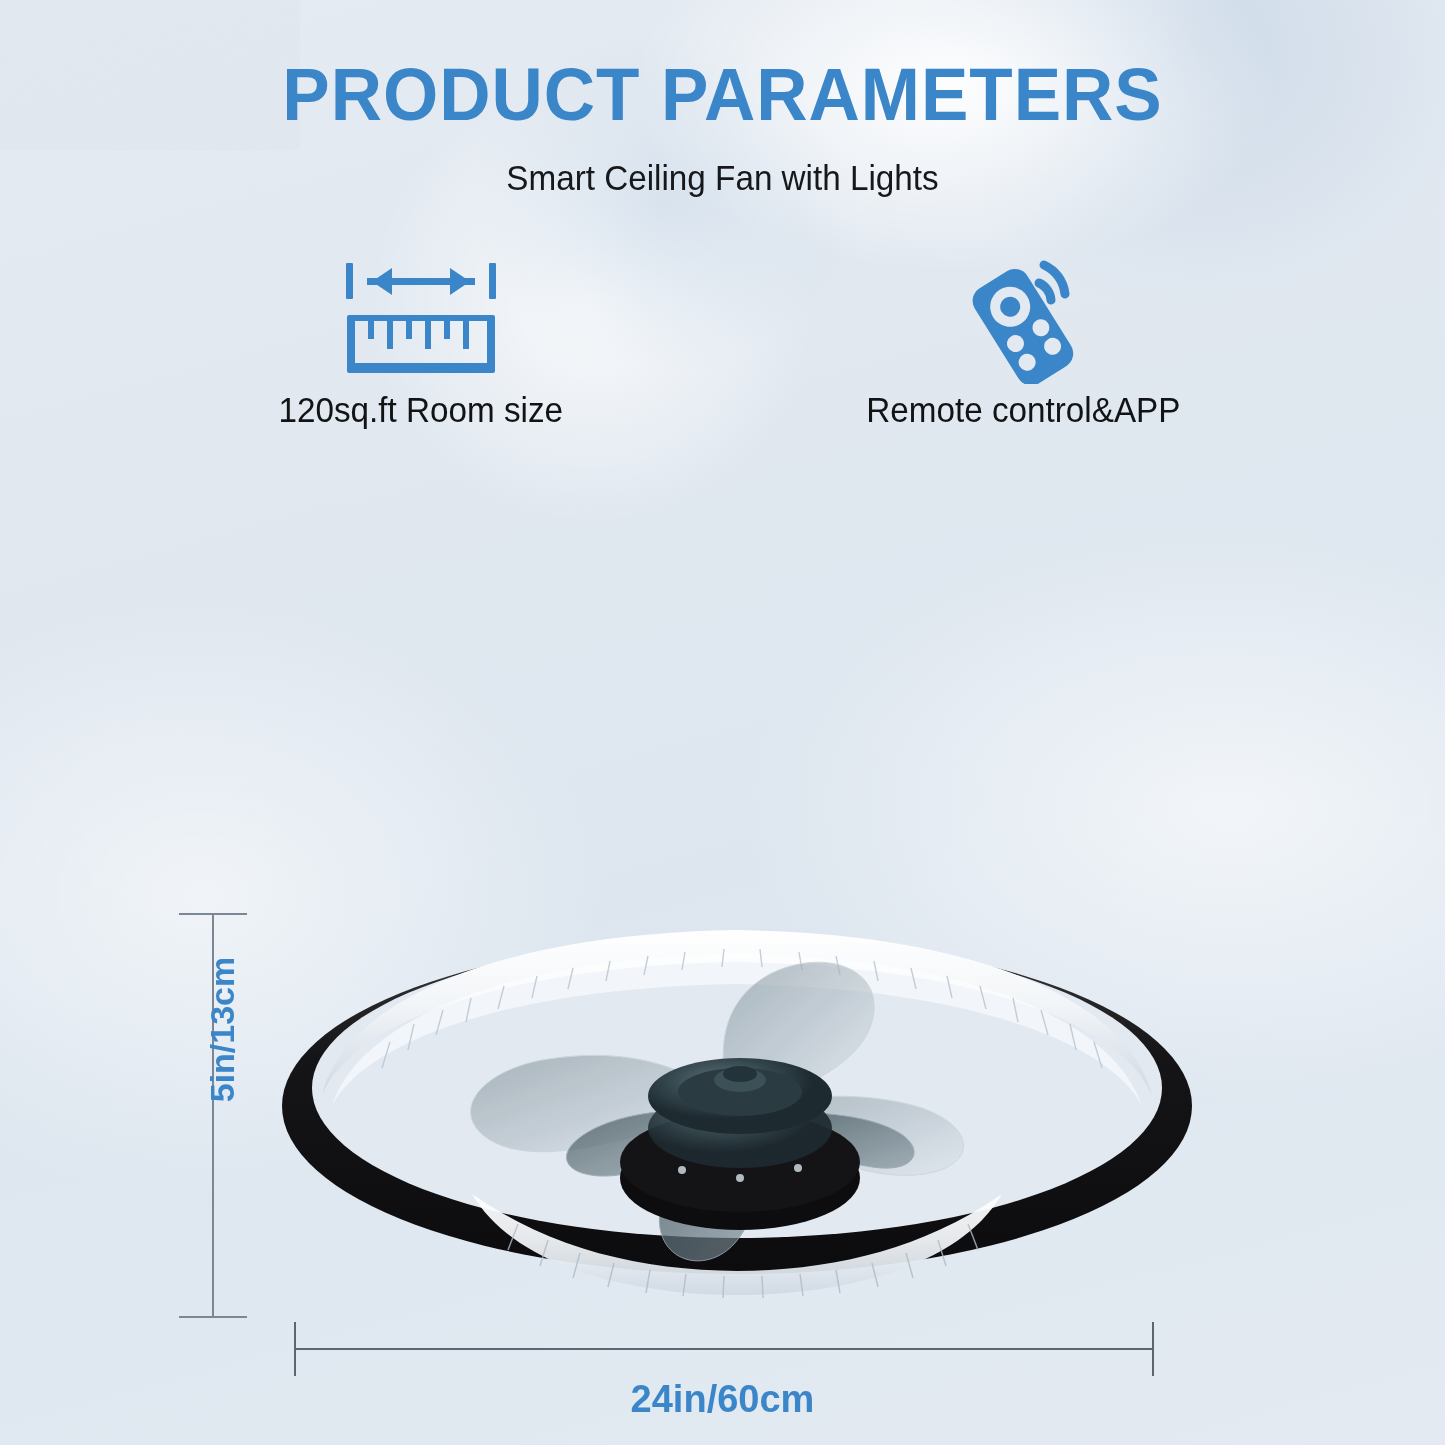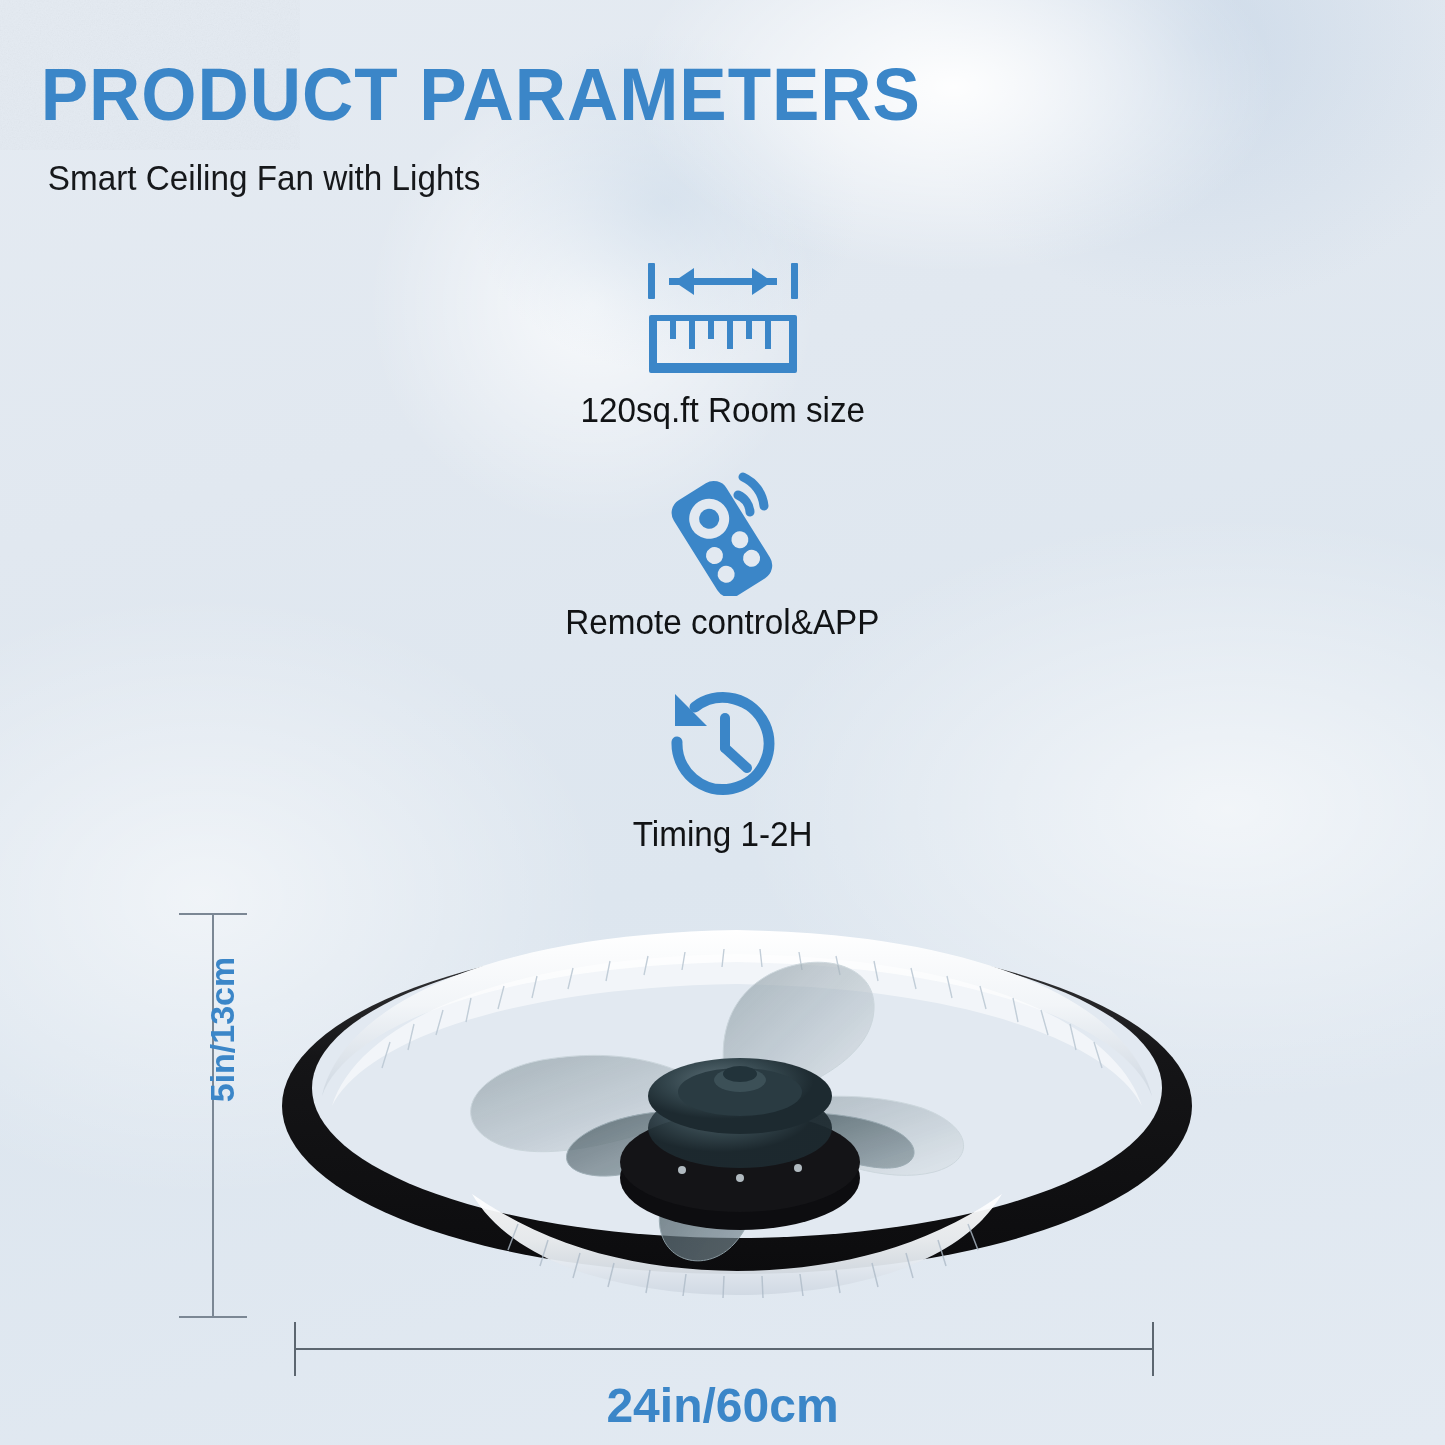--- a/index.html
+++ b/index.html
@@ -25,21 +25,21 @@
   
   #grain {
     position: absolute;
     inset: 0;
     pointer-events: none;
     opacity: 0.5;
     mix-blend-mode: multiply;
   }
 
   
-  .header { position: absolute; left: 12px; right: 0; top: 58px; }
+  .header { position: absolute; left: 0; right: 0; top: 58px; text-align: center; }
   .title {
     font-size: 74px;
     font-weight: 700;
     letter-spacing: 1px;
     color: #3b86c8;
     line-height: 1.0;
     font-stretch: condensed;
     transform: scaleX(0.96);
   }
   .subtitle {
@@ -50,21 +50,21 @@
     transform: scaleX(0.95);
   }
 
   
   .features {
     position: absolute;
     left: 120px;
     top: 250px;
     width: 1205px;
     display: grid;
-    grid-template-columns: repeat(1, 1fr);
+    grid-template-columns: repeat(2, 1fr);
     grid-template-rows: 212px 212px;
     justify-items: center;
   }
   .feature {
     display: flex;
     flex-direction: column;
     align-items: center;
     justify-content: flex-start;
     width: 100%;
   }
@@ -136,21 +136,21 @@
     background: #5c6670;
   }
   .dim-h .cap.left { left: 0; }
   .dim-h .cap.right { right: 0; }
   .dim-h-label {
     position: absolute;
     left: 0;
     right: 0;
     top: 1378px;
     text-align: center;
-    font-size: 48px;
+    font-size: 38px;
     font-weight: 700;
     color: #3b86c8;
   }
 </style>
 </head>
 <body>
 
 <div id="page">
 
   <svg id="grain" xmlns="http://www.w3.org/2000/svg">
@@ -211,33 +211,20 @@
           </g>
           <g stroke="#3b86c8" stroke-width="9" fill="none" stroke-linecap="round">
             <path d="M92 44 A20 20 0 0 0 80 27"></path>
             <path d="M106 38 A36 36 0 0 0 85 9"></path>
           </g>
         </svg>
       </div>
       <div class="feature-label">Remote control&amp;APP</div>
     </div>
 
-    <div class="feature">
-      <div class="icon-wrap">
-        <svg width="128" height="128" viewBox="0 0 128 128" fill="none" xmlns="http://www.w3.org/2000/svg">
-          <path d="M18 62 A46 46 0 1 0 36 27" stroke="#3b86c8" stroke-width="11" fill="none" stroke-linecap="round"></path>
-          <path d="M16 14 L16 46 L48 46 Z" fill="#3b86c8"></path>
-          <g stroke="#3b86c8" stroke-width="10" stroke-linecap="round">
-            <line x1="66" y1="38" x2="66" y2="68"></line>
-            <line x1="66" y1="68" x2="88" y2="88"></line>
-          </g>
-        </svg>
-      </div>
-      <div class="feature-label">Timing 1-2H</div>
-    </div>
 
   </div>
 
   <div class="product-stage">
     <svg class="fan-svg" viewBox="0 0 950 450" xmlns="http://www.w3.org/2000/svg">
       <defs>
         <linearGradient id="ringBlack" x1="0" y1="0" x2="0" y2="1">
           <stop offset="0%" stop-color="#3a3a3c"></stop>
           <stop offset="35%" stop-color="#151517"></stop>
           <stop offset="100%" stop-color="#0c0c0e"></stop>

